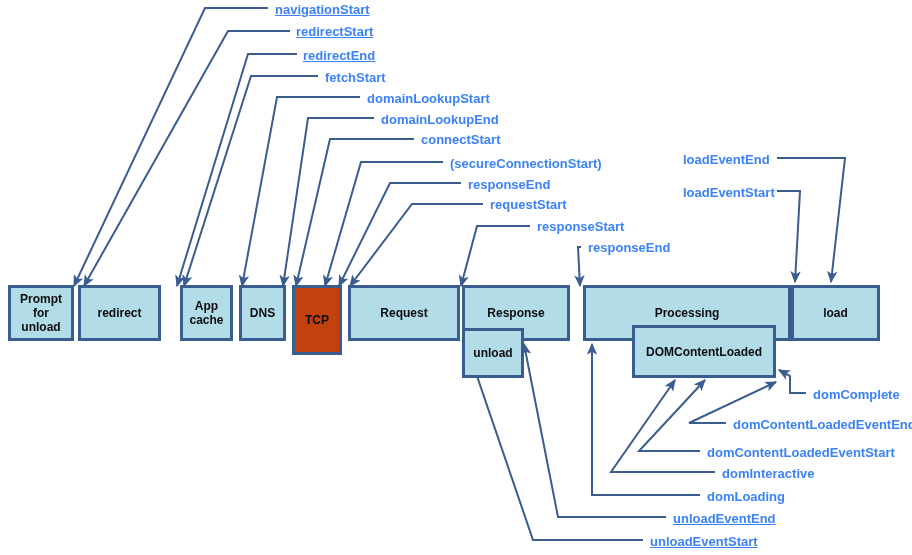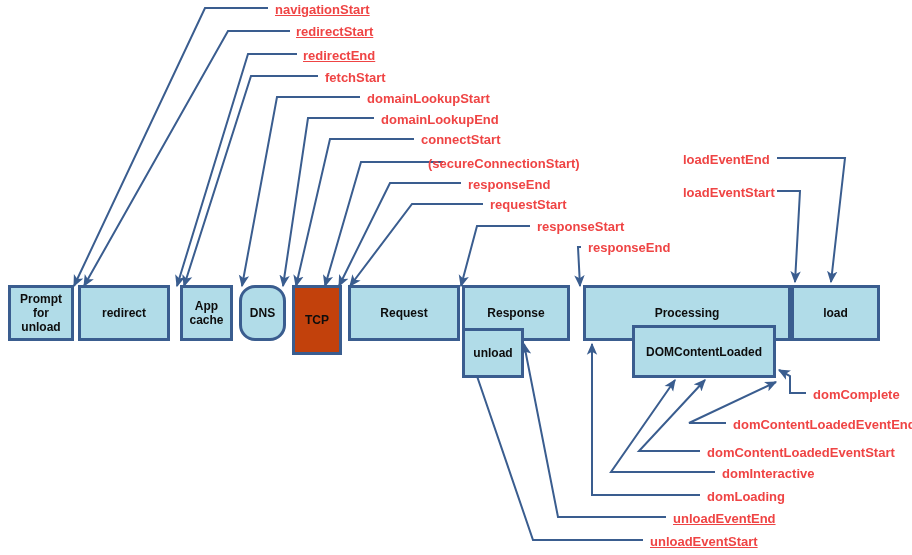--- a/index.html
+++ b/index.html
@@ -21,21 +21,21 @@
     top: 0;
     width: 912px;
     height: 555px;
     pointer-events: none;
   }
   .label {
     position: absolute;
     font-family: "Liberation Sans", sans-serif;
     font-size: 13px;
     font-weight: bold;
-    color: #ef4444;
+    color: #3b82f6;
     white-space: nowrap;
     line-height: 15px;
   }
   .label.underline {
     text-decoration: underline;
   }
   .phase-box {
     position: absolute;
     box-sizing: border-box;
     background: #b1dce8;
@@ -89,28 +89,28 @@
         <polyline points="643,540 533,540 466,344" fill="none" stroke="#3a5d8f" stroke-width="2" stroke-linejoin="miter" stroke-linecap="butt" marker-end="url(#arrowhead)"></polyline>
       </g>
   </svg>
 
   <div id="phase-layer">
       <div class="phase-box" style="left: 8px; top: 285px; width: 66px; height: 56px; background: rgb(177, 220, 232); border-color: rgb(58, 93, 143);">
         <span class="phase-label">Prompt
 for
 unload</span>
       </div>
-      <div class="phase-box" style="left: 78px; top: 285px; width: 92px; height: 56px; background: rgb(177, 220, 232); border-color: rgb(58, 93, 143);">
+      <div class="phase-box" style="left: 78px; top: 285px; width: 83px; height: 56px; background: rgb(177, 220, 232); border-color: rgb(58, 93, 143);">
         <span class="phase-label">redirect</span>
       </div>
       <div class="phase-box" style="left: 180px; top: 285px; width: 53px; height: 56px; background: rgb(177, 220, 232); border-color: rgb(58, 93, 143);">
         <span class="phase-label">App
 cache</span>
       </div>
-      <div class="phase-box" style="left: 239px; top: 285px; width: 47px; height: 56px; background: rgb(177, 220, 232); border-color: rgb(58, 93, 143); border-radius: 16px;">
+      <div class="phase-box" style="left: 239px; top: 285px; width: 47px; height: 56px; background: rgb(177, 220, 232); border-color: rgb(58, 93, 143);">
         <span class="phase-label">DNS</span>
       </div>
       <div class="phase-box" style="left: 292px; top: 285px; width: 50px; height: 70px; background: #c2410c; border-color: rgb(58, 93, 143);">
         <span class="phase-label">TCP</span>
       </div>
       <div class="phase-box" style="left: 348px; top: 285px; width: 112px; height: 56px; background: rgb(177, 220, 232); border-color: rgb(58, 93, 143);">
         <span class="phase-label">Request</span>
       </div>
       <div class="phase-box" style="left: 462px; top: 285px; width: 108px; height: 56px; background: rgb(177, 220, 232); border-color: rgb(58, 93, 143);">
         <span class="phase-label">Response</span>
@@ -131,21 +131,21 @@
       </div>
     </div>
   <div id="top-label-layer">
       <div class="label underline" style="left: 275px; top: 2px;">navigationStart</div>
       <div class="label underline" style="left: 296px; top: 24px;">redirectStart</div>
       <div class="label underline" style="left: 303px; top: 48px;">redirectEnd</div>
       <div class="label" style="left: 325px; top: 70px;">fetchStart</div>
       <div class="label" style="left: 367px; top: 91px;">domainLookupStart</div>
       <div class="label" style="left: 381px; top: 112px;">domainLookupEnd</div>
       <div class="label" style="left: 421px; top: 132px;">connectStart</div>
-      <div class="label" style="left: 428px; top: 156px;">(secureConnectionStart)</div>
+      <div class="label" style="left: 450px; top: 156px;">(secureConnectionStart)</div>
       <div class="label" style="left: 468px; top: 177px;">responseEnd</div>
       <div class="label" style="left: 490px; top: 197px;">requestStart</div>
       <div class="label" style="left: 537px; top: 219px;">responseStart</div>
       <div class="label" style="left: 588px; top: 240px;">responseEnd</div>
       <div class="label" style="left: 683px; top: 152px;">loadEventEnd</div>
       <div class="label" style="left: 683px; top: 185px;">loadEventStart</div>
     </div>
   <div id="bottom-label-layer">
       <div class="label" style="left: 813px; top: 387px;">domComplete</div>
       <div class="label" style="left: 733px; top: 417px;">domContentLoadedEventEnd</div>

